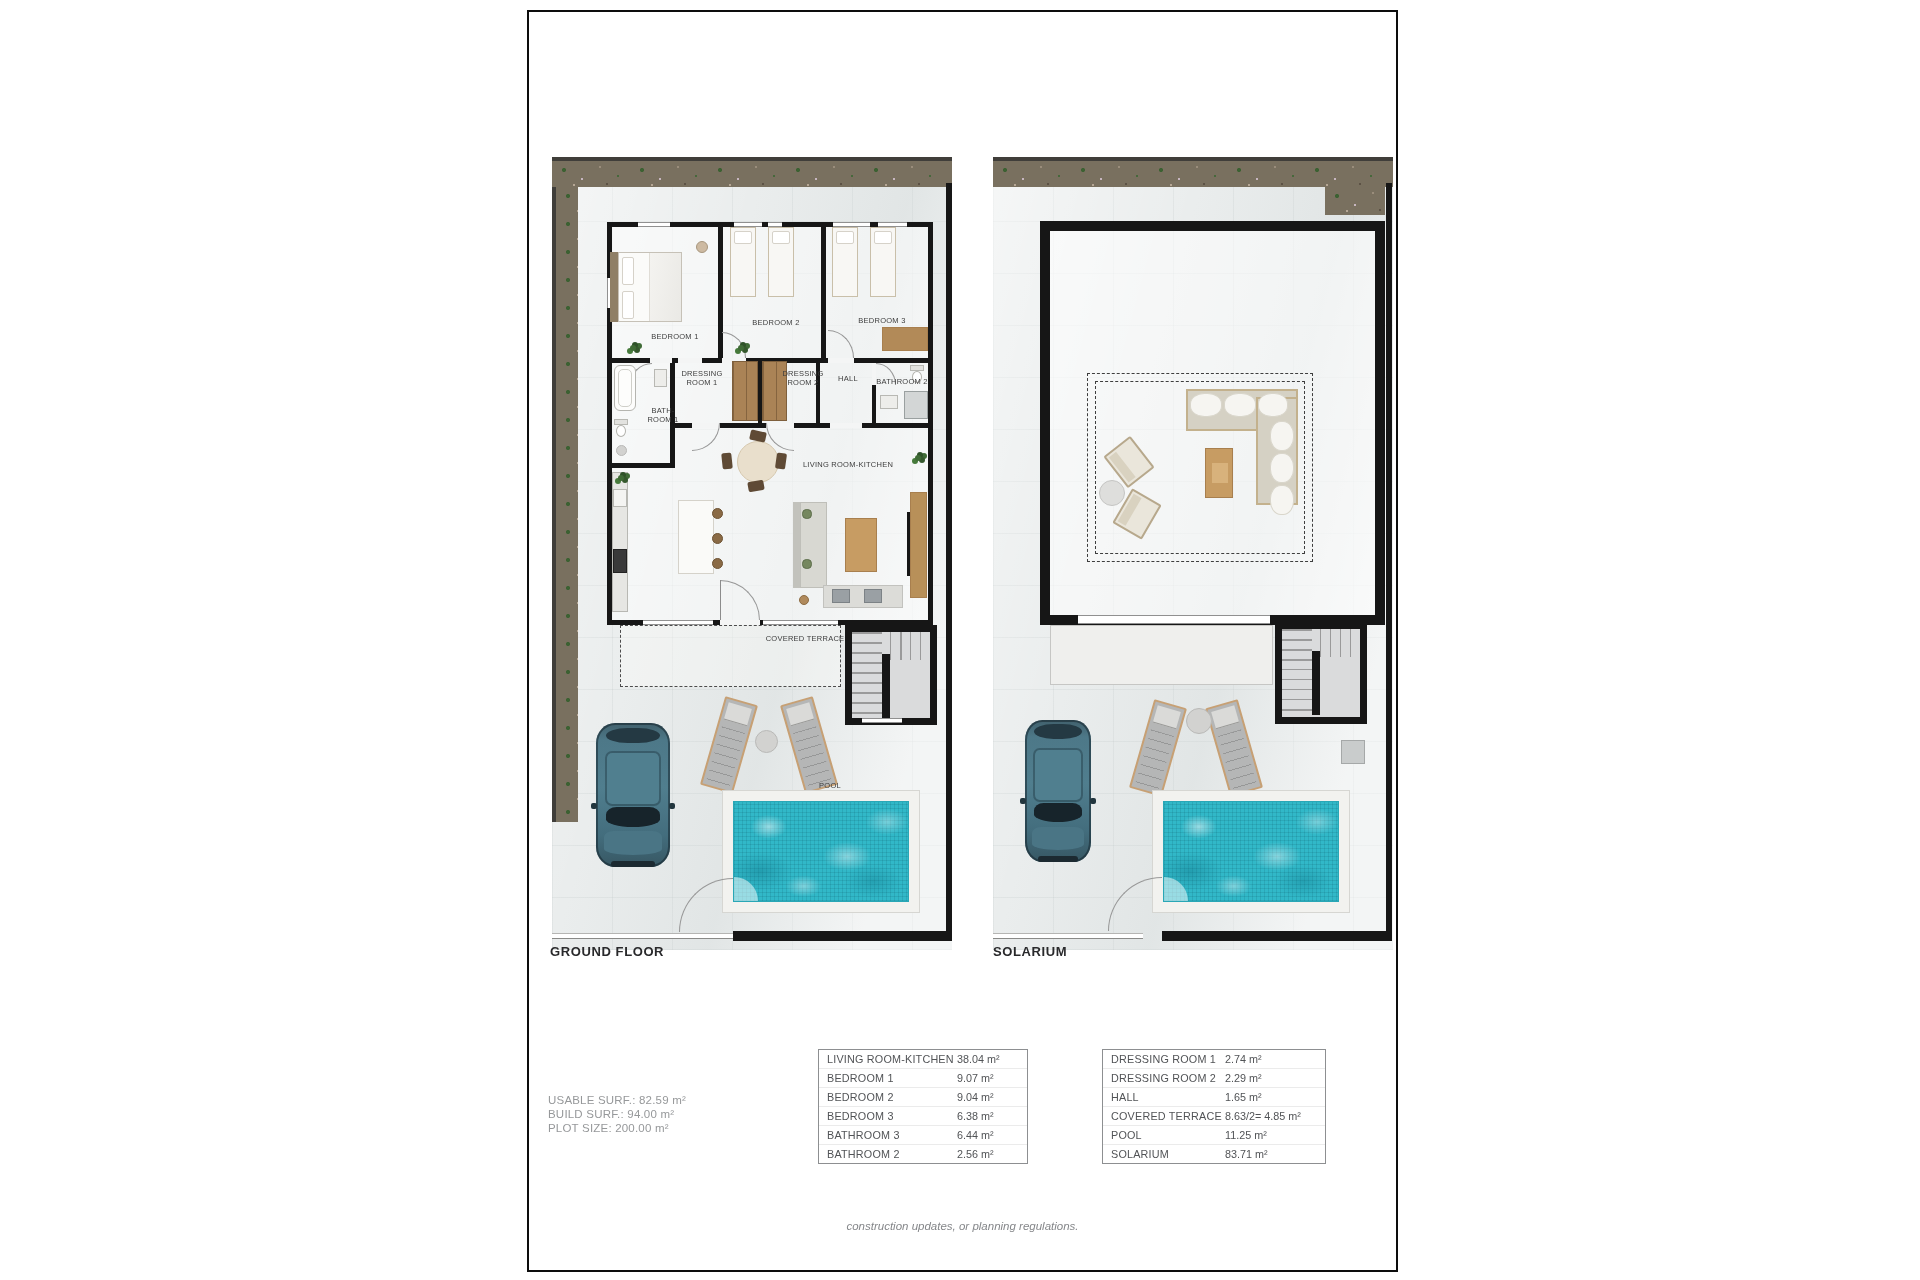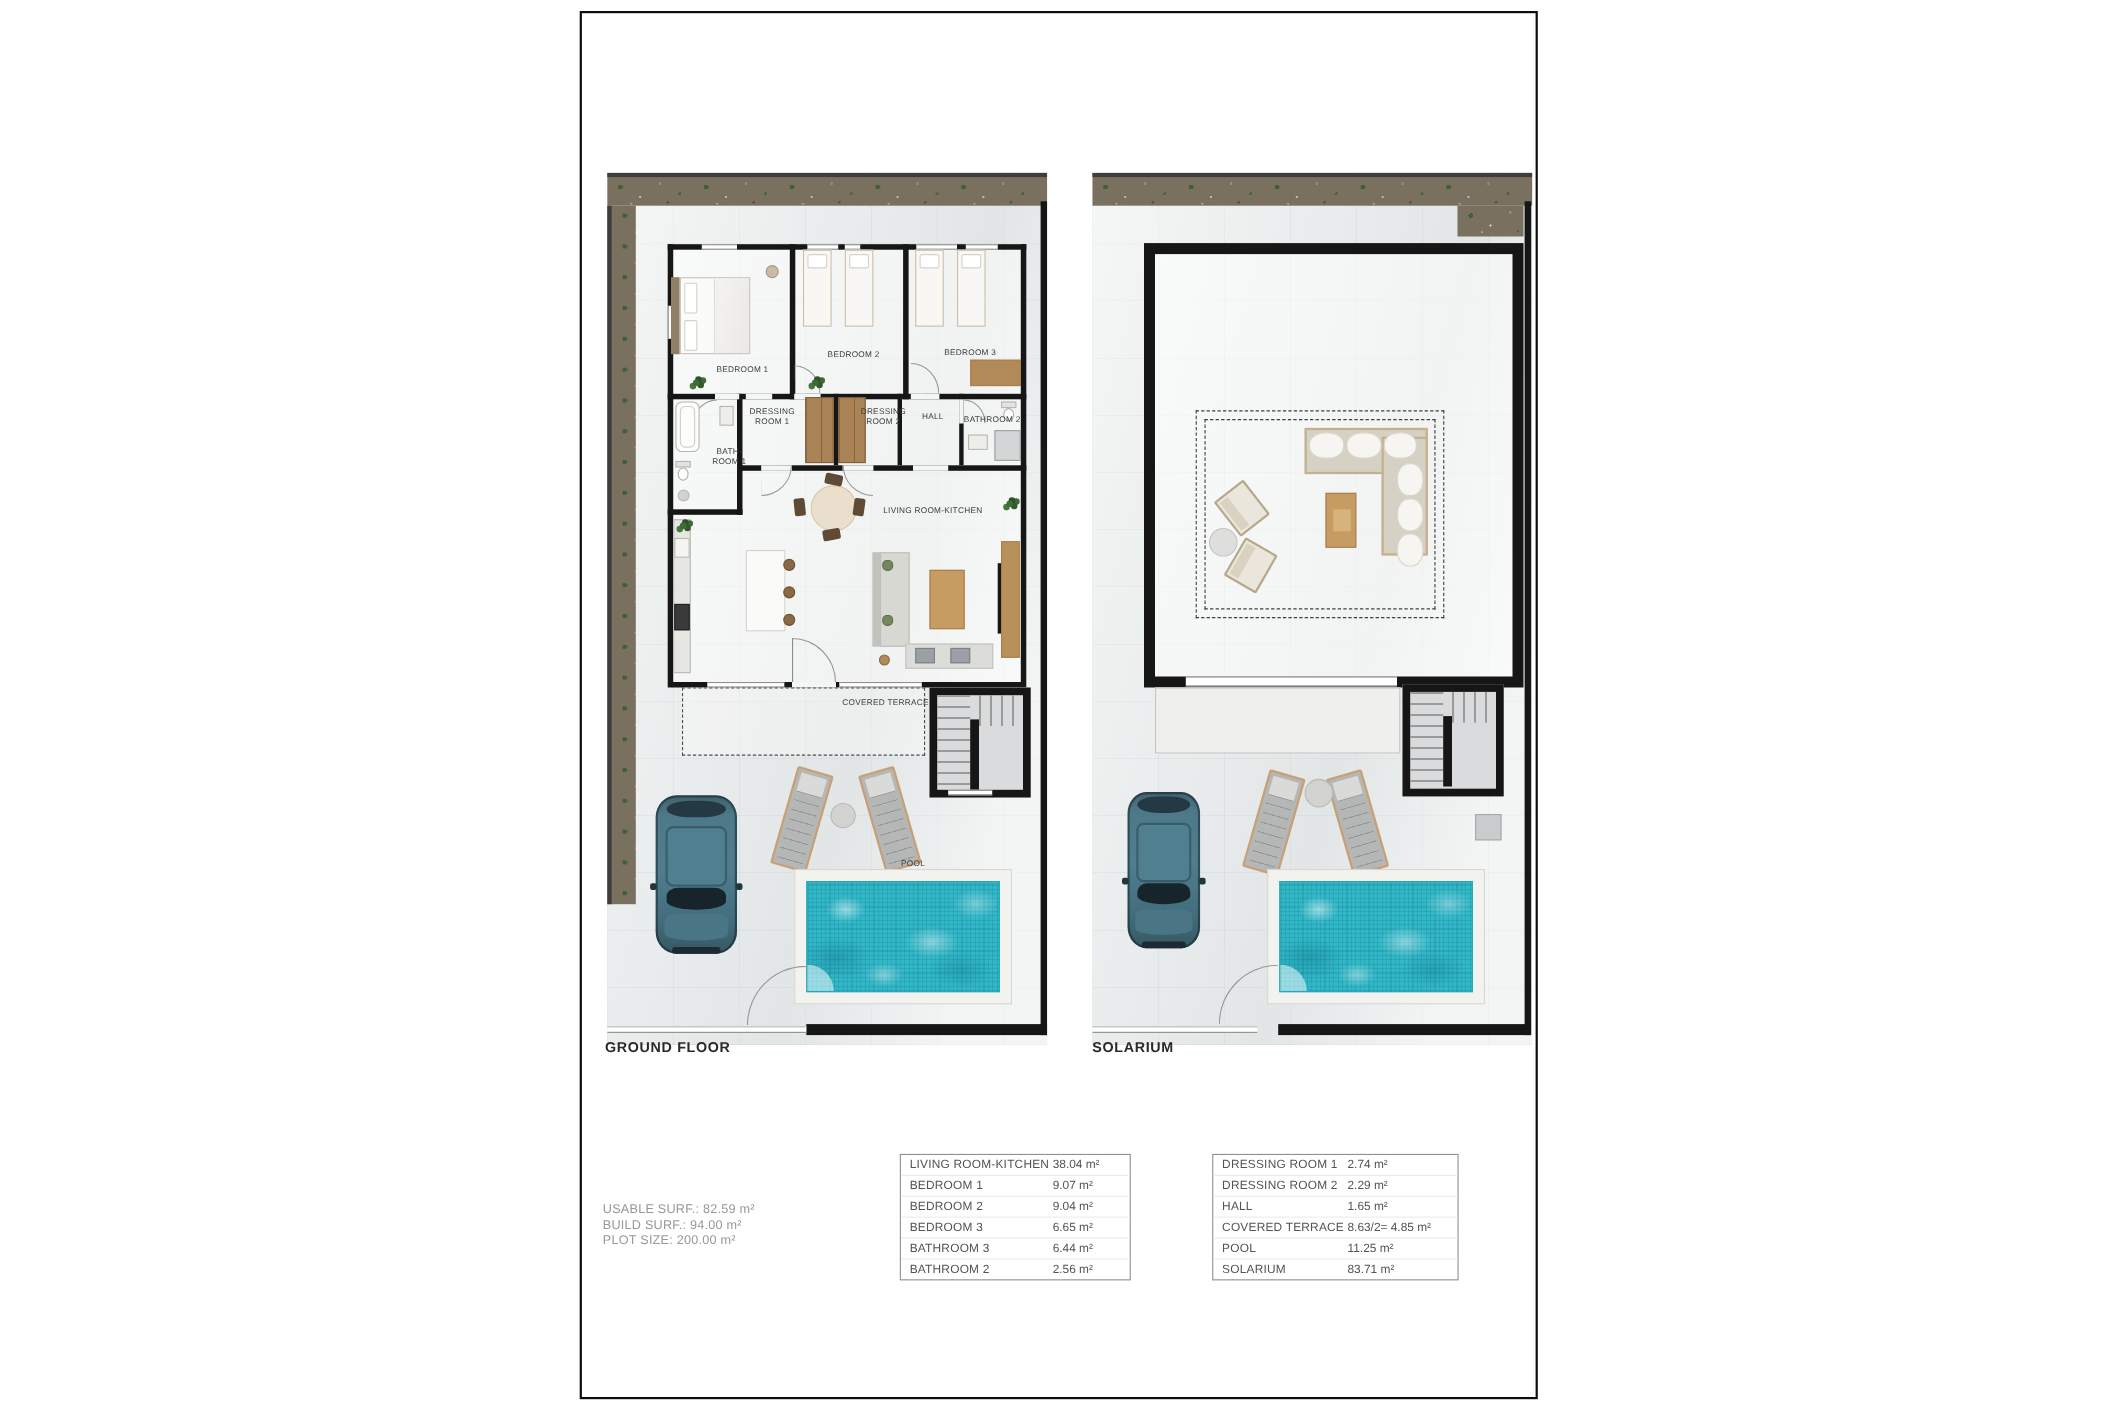--- a/index.html
+++ b/index.html
@@ -338,21 +338,21 @@
     <div class="row">
         <span class="name">BEDROOM 1</span>
         <span class="val">9.07 m²</span>
       </div>
     <div class="row">
         <span class="name">BEDROOM 2</span>
         <span class="val">9.04 m²</span>
       </div>
     <div class="row">
         <span class="name">BEDROOM 3</span>
-        <span class="val">6.65 m²</span>
+        <span class="val">6.38 m²</span>
       </div>
     <div class="row">
         <span class="name">BATHROOM 3</span>
         <span class="val">6.44 m²</span>
       </div>
     <div class="row">
         <span class="name">BATHROOM 2</span>
         <span class="val">2.56 m²</span>
       </div>
   </div>
@@ -378,14 +378,15 @@
         <span class="name">POOL</span>
         <span class="val">11.25 m²</span>
       </div>
     <div class="row">
         <span class="name">SOLARIUM</span>
         <span class="val">83.71 m²</span>
       </div>
   </div>
 
   <div class="discla imer disclaimer">
+    <div>construction updates, or planning regulations.</div>
   </div>
 </div>
 
 </body></html>

